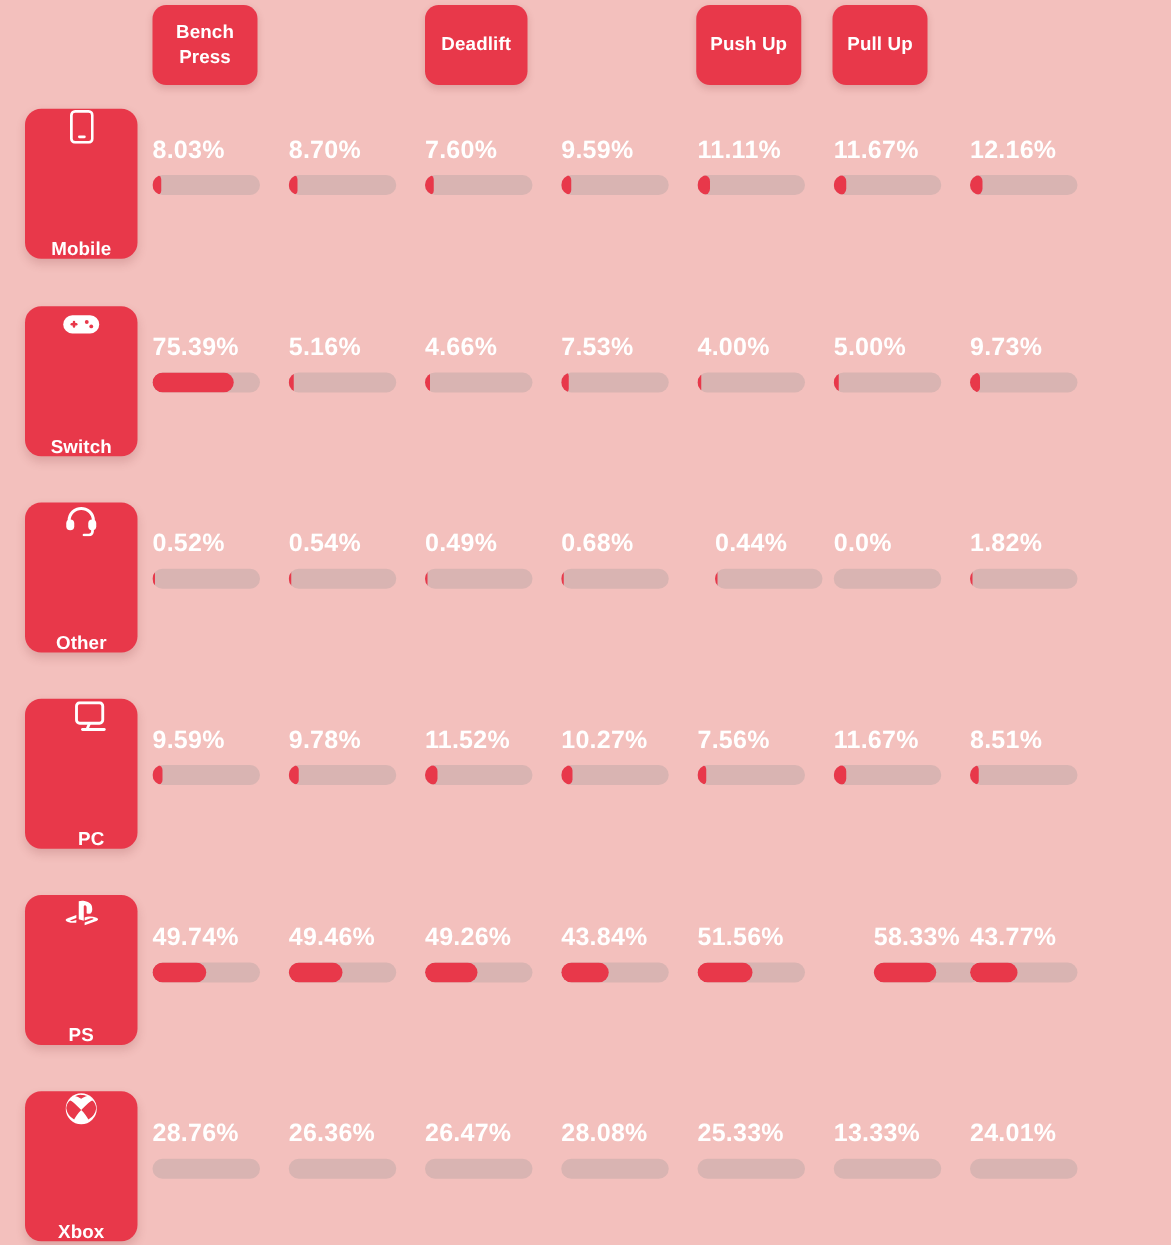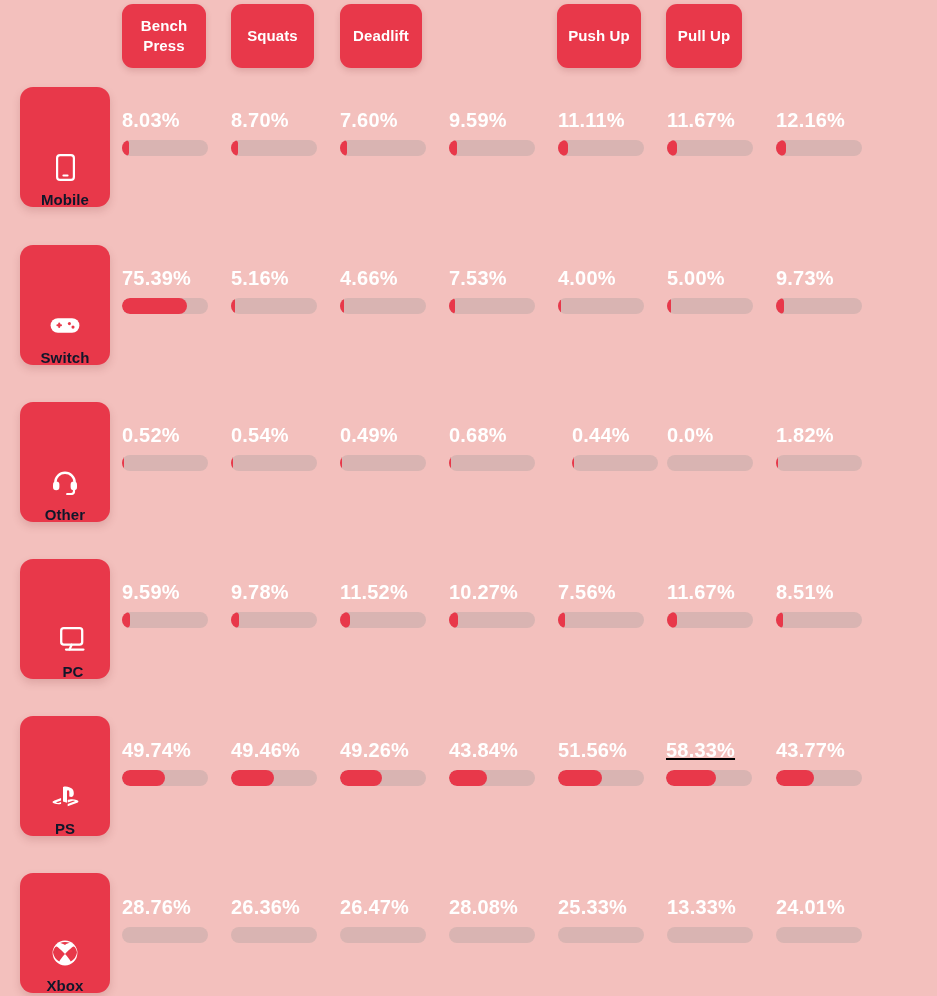--- a/index.html
+++ b/index.html
@@ -56,23 +56,23 @@
     position: absolute;
     left: 20px;
     width: 90px;
     height: 120px;
     background: #e8384a;
     border-radius: 13px;
     box-shadow: 0 4px 8px rgba(120, 40, 45, 0.18);
     display: flex;
     flex-direction: column;
     align-items: center;
-    justify-content: flex-end;
+    justify-content: space-between;
     gap: 11px;
-    color: #0f172a;
+    color: #ffffff;
     box-sizing: border-box;
   }
   .platform-card .platform-icon {
     display: flex;
     align-items: center;
     justify-content: center;
     width: 30px;
     height: 28px;
   }
   .platform-card .platform-icon svg { display: block; }
@@ -116,23 +116,20 @@
 </style>
 </head>
 <body>
 
 <div id="racing-bar-chart">
 
   <div class="header-row">
       <div class="exercise-chip" style="left: 122px; width: 84px;">
         <span>Bench Press</span>
       </div>
-      <div class="exercise-chip" style="left: 231px; width: 83px;">
-        <span>Squats</span>
-      </div>
       <div class="exercise-chip" style="left: 340px; width: 82px;">
         <span>Deadlift</span>
       </div>
       <div class="exercise-chip" style="left: 557px; width: 84px;">
         <span>Push Up</span>
       </div>
       <div class="exercise-chip" style="left: 666px; width: 76px;">
         <span>Pull Up</span>
       </div>
     </div>
@@ -379,21 +376,21 @@
         <div class="bar-track">
           <div class="bar-fill" style="width: 37.7024px;"></div>
         </div>
       </div>
       <div class="cell" style="left: 558px; top: 740px;">
         <div class="cell-value">51.56%</div>
         <div class="bar-track">
           <div class="bar-fill" style="width: 44.3416px;"></div>
         </div>
       </div>
-      <div class="cell" style="left: 666px; top: 740px; text-decoration: underline;">
+      <div class="cell" style="left: 699px; top: 740px;">
         <div class="cell-value">58.33%</div>
         <div class="bar-track">
           <div class="bar-fill" style="width: 50.1638px;"></div>
         </div>
       </div>
       <div class="cell" style="left: 776px; top: 740px;">
         <div class="cell-value">43.77%</div>
         <div class="bar-track">
           <div class="bar-fill" style="width: 37.6422px;"></div>
         </div>

